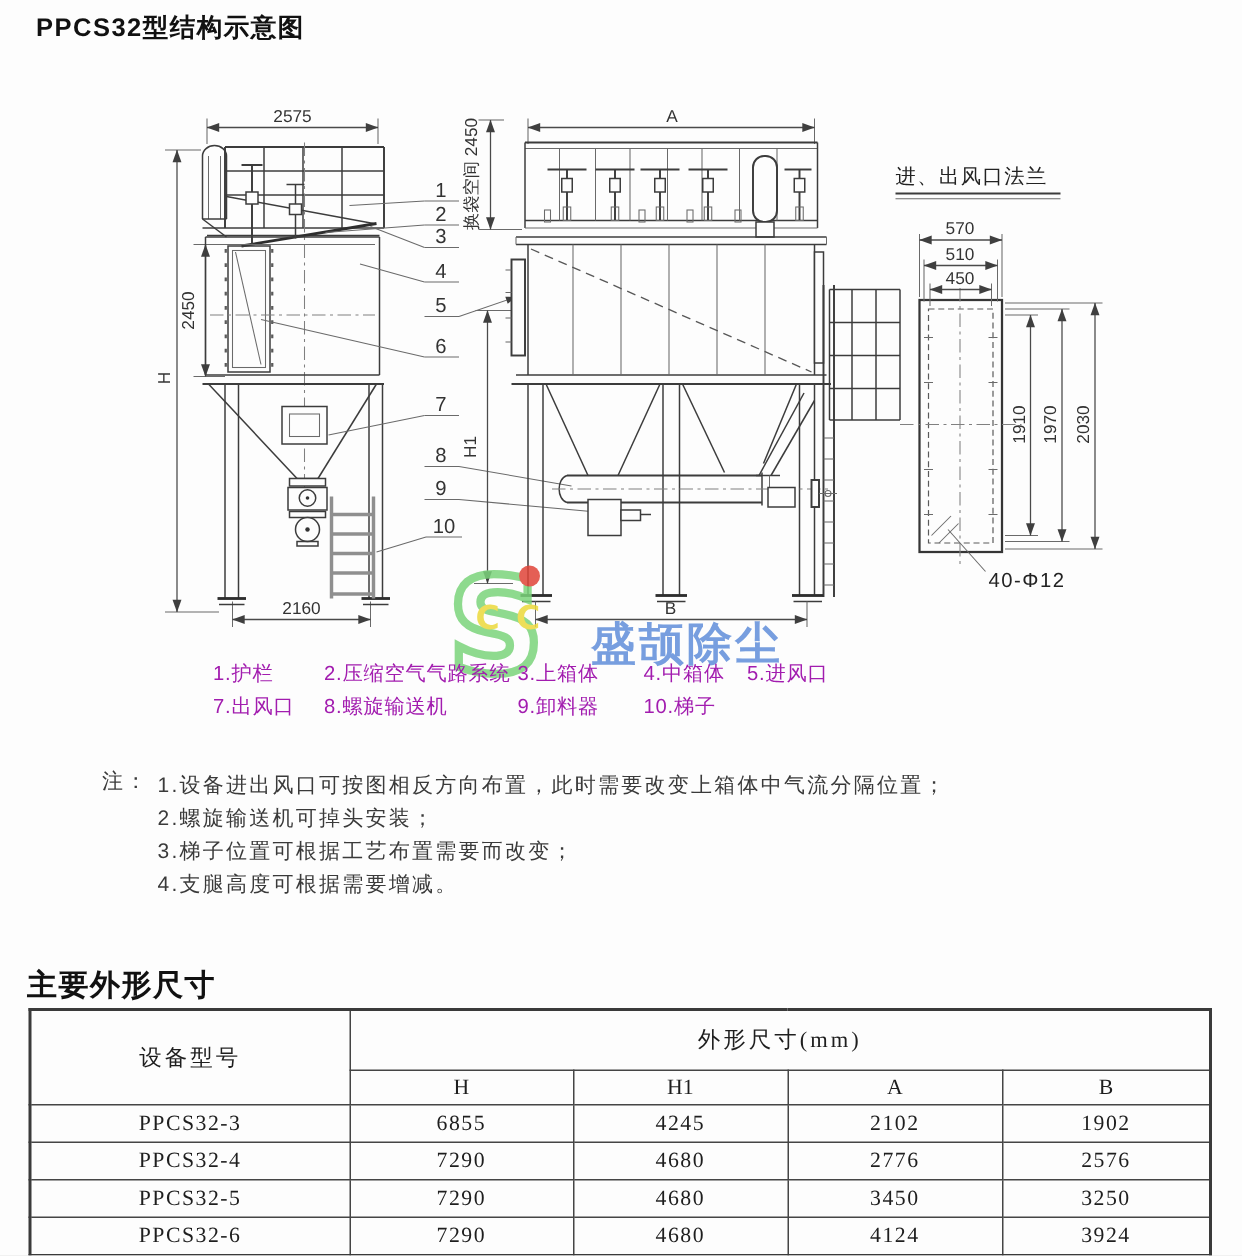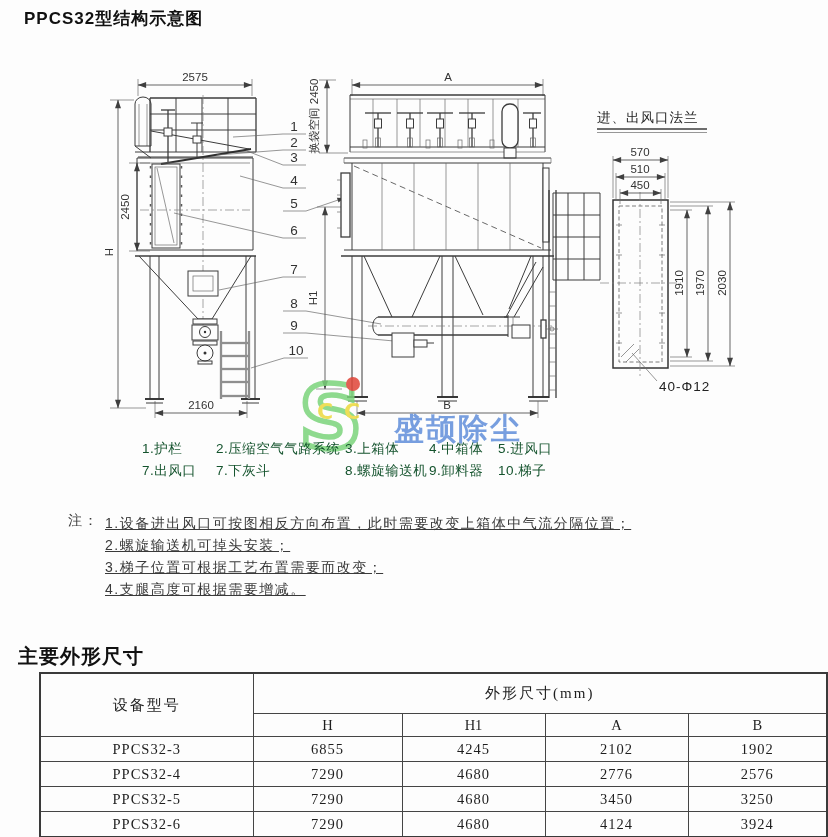--- a/index.html
+++ b/index.html
@@ -18,28 +18,28 @@
   .dsh{stroke:#575757;stroke-width:.9;fill:none;stroke-dasharray:6 4;}
   .bolt{stroke:#5a5a5a;stroke-width:1.5;fill:none;stroke-dasharray:2.5 7;}
   .gray{stroke:#8f8f8f;stroke-width:2.3;fill:none;}
   .wfill{fill:#fdfdfd;}
   text.d{font:11.5px "Liberation Sans",sans-serif;fill:#333;}
   text.c{font:13.5px "Liberation Sans",sans-serif;fill:#333;}
   text.ft{font:13.5px "Liberation Sans",sans-serif;fill:#222;letter-spacing:1px;}
 
   .legend{position:absolute;left:142px;top:440px;display:grid;
           grid-template-columns:74px 129px 84px 69px auto;grid-auto-rows:22px;
-          font-size:13.5px;color:#14532d;letter-spacing:.5px;}
+          font-size:13.5px;color:#a21caf;letter-spacing:.5px;}
   .notes{position:absolute;left:68px;top:512px;display:flex;font-size:14px;color:#3a3a3a;letter-spacing:1.5px;}
-  .notes .note-list{margin-left:6px;text-decoration:underline;}
+  .notes .note-list{margin-left:6px;}
   .notes .note-line{line-height:22px;}
   .section-title{position:absolute;left:18px;top:643px;font-size:20px;font-weight:bold;color:#111;letter-spacing:1px;}
 
   table.dims{position:absolute;left:19px;top:672px;width:787px;border-collapse:collapse;table-layout:fixed;
-             font-family:"Liberation Serif",serif;color:#1e1e1e;margin-left:20px;}
+             font-family:"Liberation Serif",serif;color:#1e1e1e;}
   table.dims td{border:1px solid #454545;text-align:center;vertical-align:middle;padding:0;}
   table.dims{border:2px solid #3a3a3a;}
   td.h1r{height:39px;font-size:15px;letter-spacing:2px;}
   td.h2r{height:22px;font-size:14.5px;}
   td.dr{height:24px;font-size:14.5px;letter-spacing:1px;}
 </style>
 </head>
 <body>
 
 <div class="page">
@@ -392,21 +392,20 @@
     </g>
   </svg>
 
   <div class="legend">
     <span>1.护栏</span>
     <span>2.压缩空气气路系统</span>
     <span>3.上箱体</span>
     <span>4.中箱体</span>
     <span>5.进风口</span>
     <span>7.出风口</span>
-    <span>7.下灰斗</span>
     <span>8.螺旋输送机</span>
     <span>9.卸料器</span>
     <span>10.梯子</span>
   </div>
 
   <div class="notes">
     <span>注：</span>
     <div class="note-list">
       <div class="note-line">1.设备进出风口可按图相反方向布置，此时需要改变上箱体中气流分隔位置；</div>
       <div class="note-line">2.螺旋输送机可掉头安装；</div>

